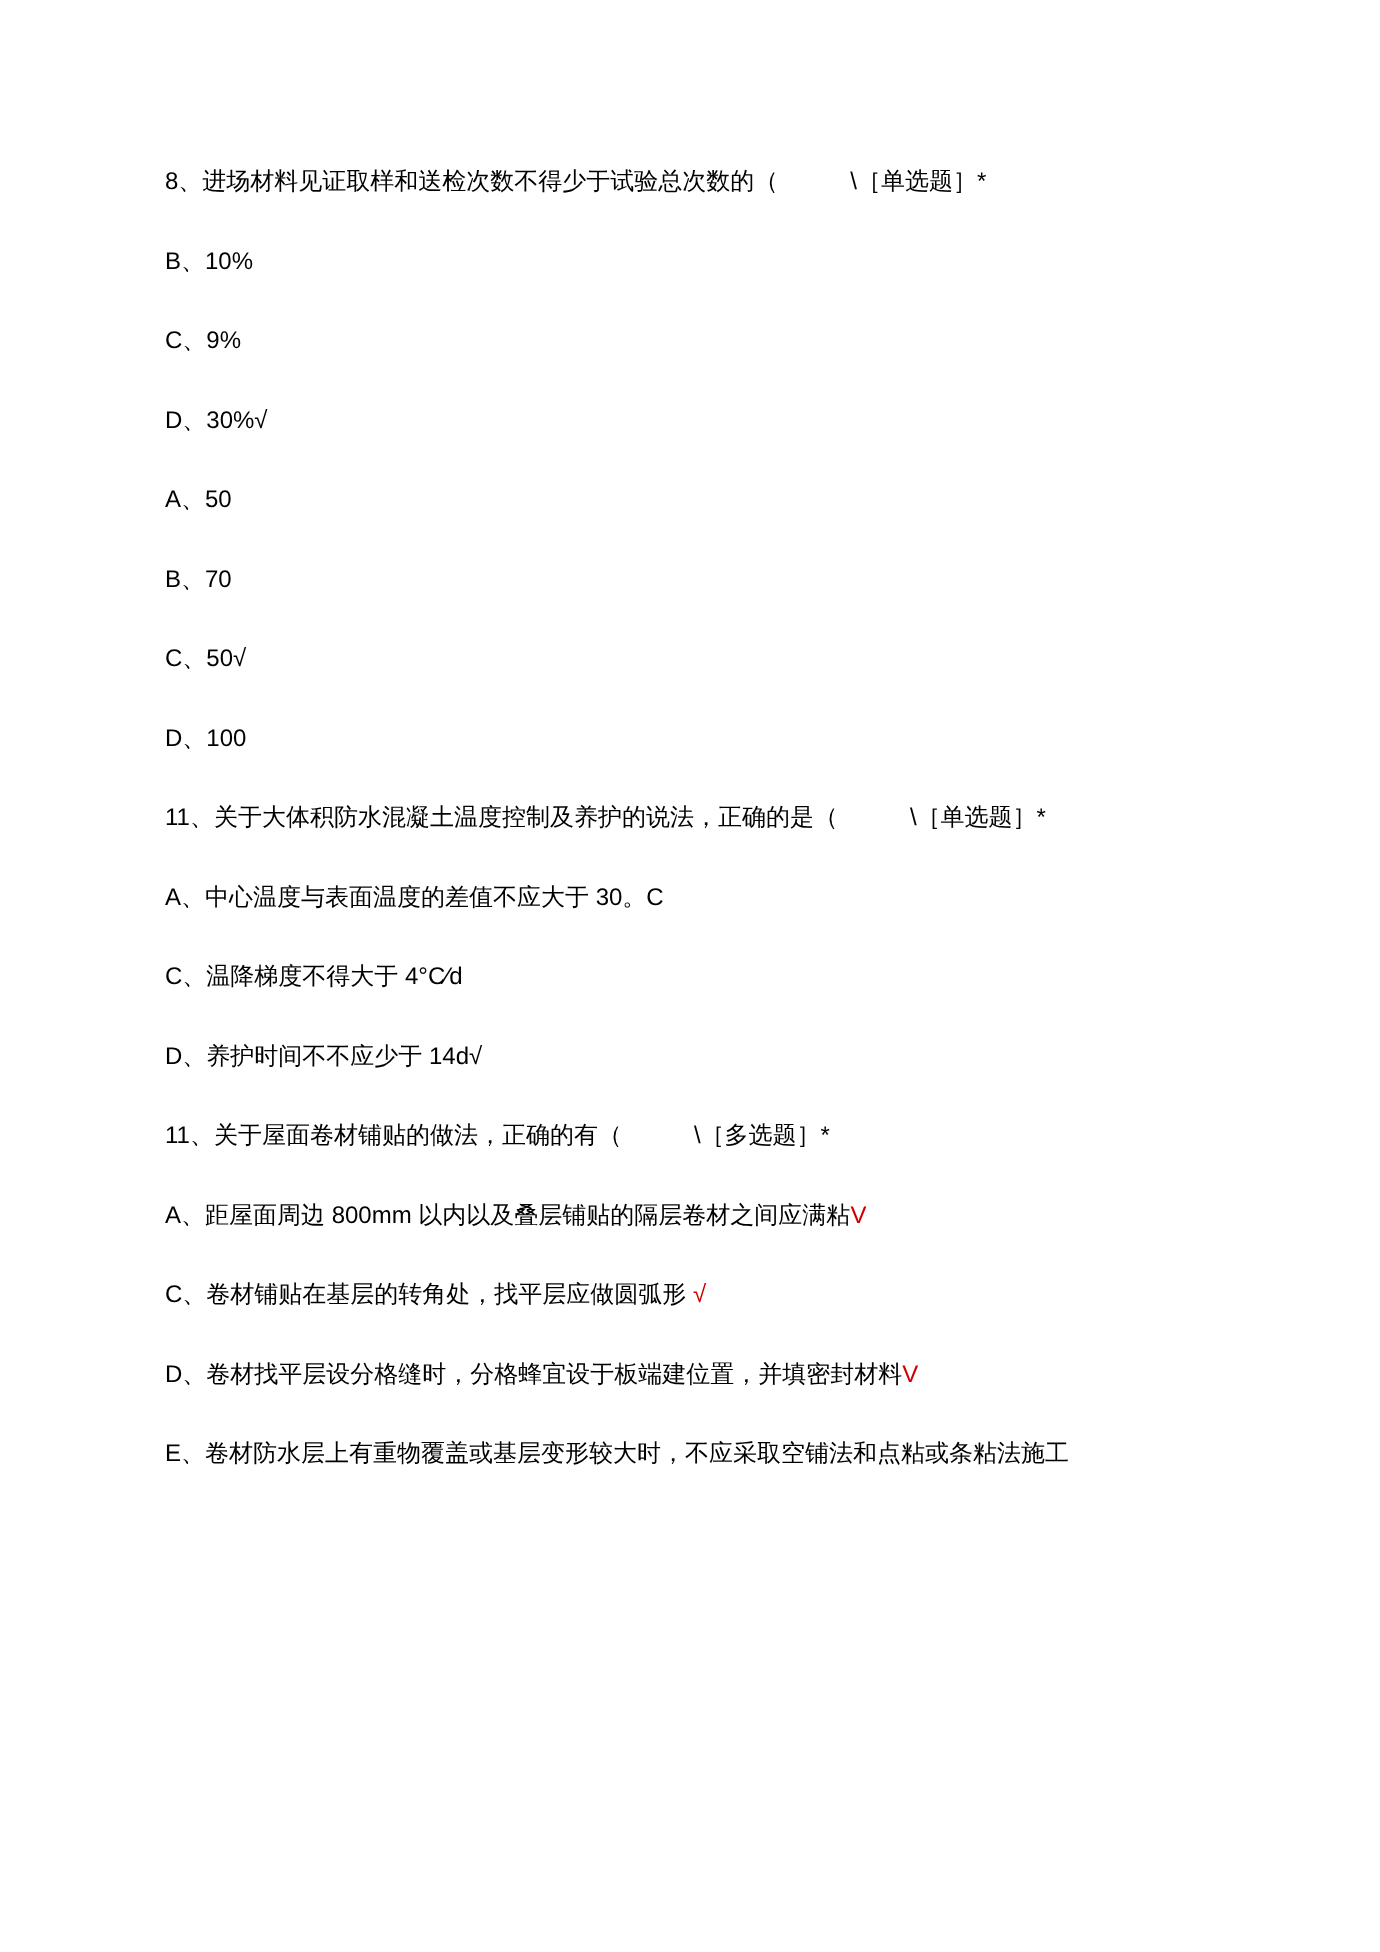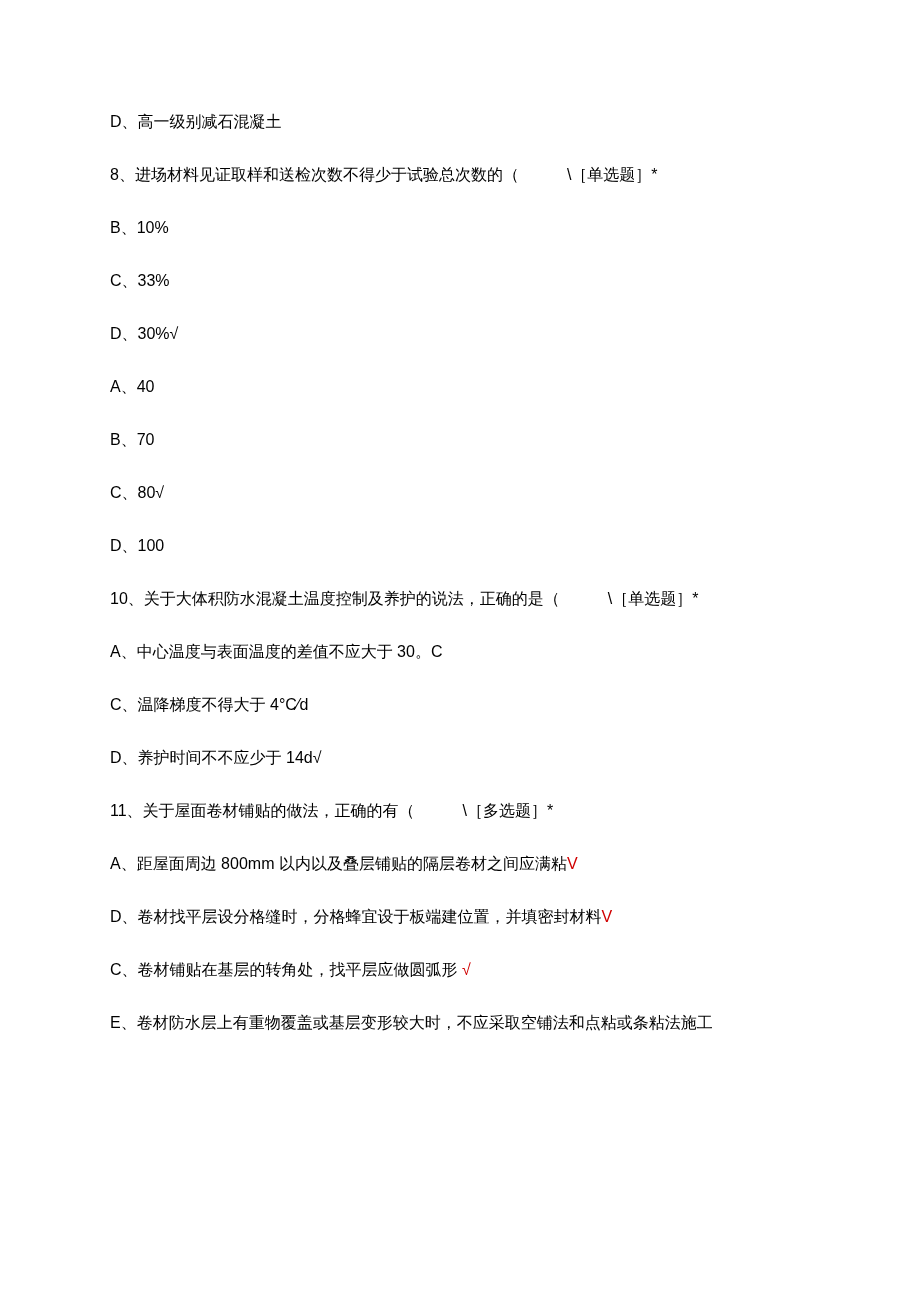--- a/index.html
+++ b/index.html
@@ -16,31 +16,30 @@
   }
   .line {
     margin-bottom: 29px;
   }
   .red { color: #d00000; }
 </style>
 </head>
 <body>
 
 <div class="page">
-  <div class="line"><span>D、高一级别减石混凝土</span></div>
   <div class="line"><span>8、进场材料见证取样和送检次数不得少于试验总次数的（　　　\［单选题］*</span></div>
   <div class="line"><span>B、10%</span></div>
-  <div class="line"><span>C、33%</span></div>
+  <div class="line"><span>C、9%</span></div>
   <div class="line"><span>D、30%√</span></div>
-  <div class="line"><span>A、40</span></div>
+  <div class="line"><span>A、50</span></div>
   <div class="line"><span>B、70</span></div>
-  <div class="line"><span>C、80√</span></div>
+  <div class="line"><span>C、50√</span></div>
   <div class="line"><span>D、100</span></div>
-  <div class="line"><span>10、关于大体积防水混凝土温度控制及养护的说法，正确的是（　　　\［单选题］*</span></div>
+  <div class="line"><span>11、关于大体积防水混凝土温度控制及养护的说法，正确的是（　　　\［单选题］*</span></div>
   <div class="line"><span>A、中心温度与表面温度的差值不应大于 30。C</span></div>
   <div class="line"><span>C、温降梯度不得大于 4°C⁄d</span></div>
   <div class="line"><span>D、养护时间不不应少于 14d√</span></div>
   <div class="line"><span>11、关于屋面卷材铺贴的做法，正确的有（　　　\［多选题］*</span></div>
   <div class="line"><span>A、距屋面周边 800mm 以内以及叠层铺贴的隔层卷材之间应满粘</span><span class="red">V</span></div>
+  <div class="line"><span>C、卷材铺贴在基层的转角处，找平层应做圆弧形 </span><span class="red">√</span></div>
   <div class="line"><span>D、卷材找平层设分格缝时，分格蜂宜设于板端建位置，并填密封材料</span><span class="red">V</span></div>
-  <div class="line"><span>C、卷材铺贴在基层的转角处，找平层应做圆弧形 </span><span class="red">√</span></div>
   <div class="line"><span>E、卷材防水层上有重物覆盖或基层变形较大时，不应采取空铺法和点粘或条粘法施工</span></div>
 </div>
 
 </body></html>

